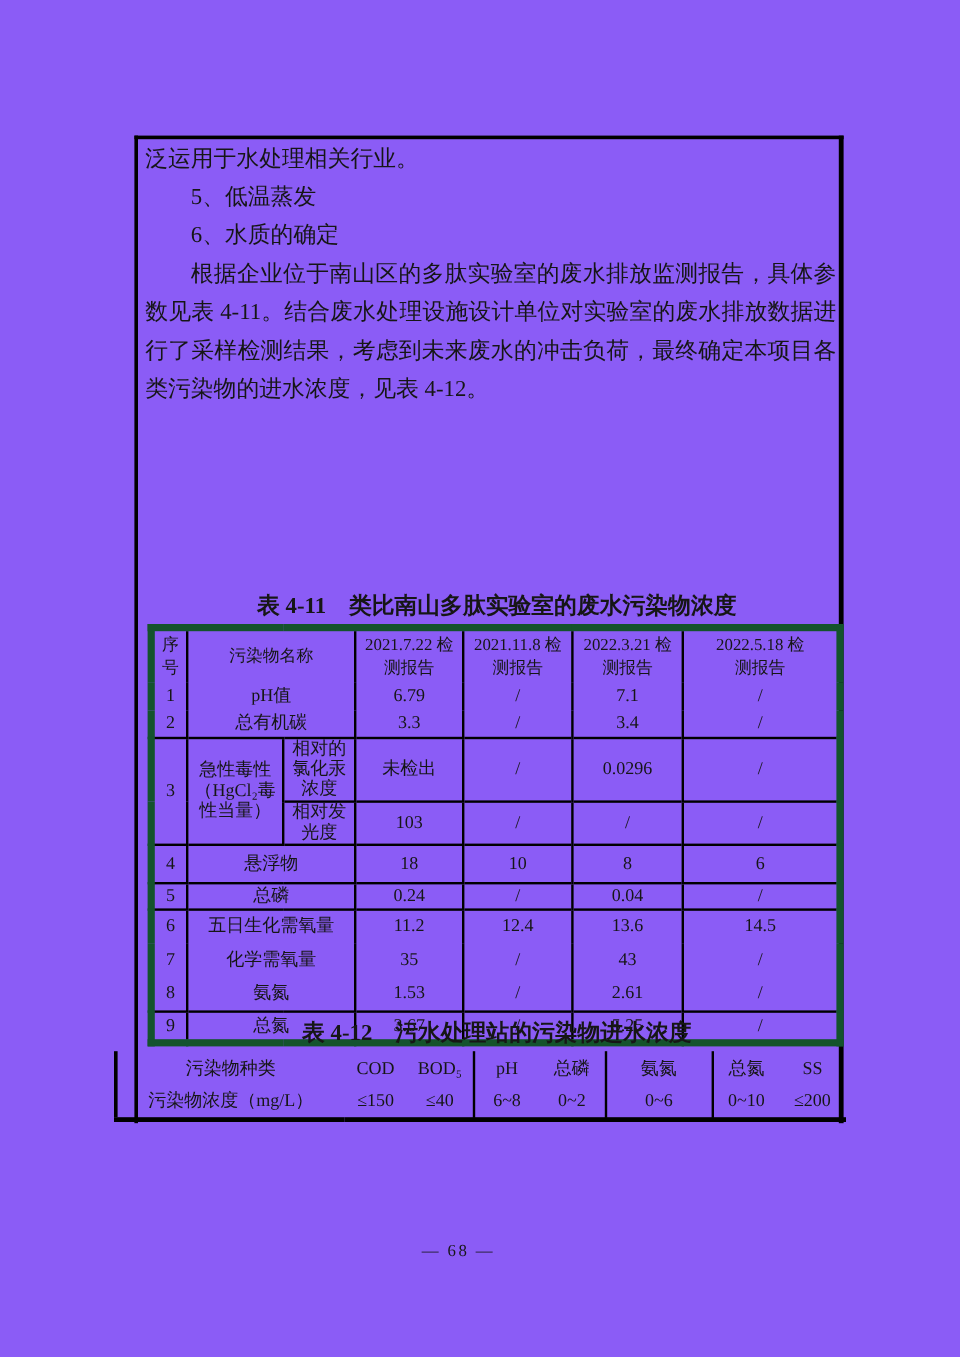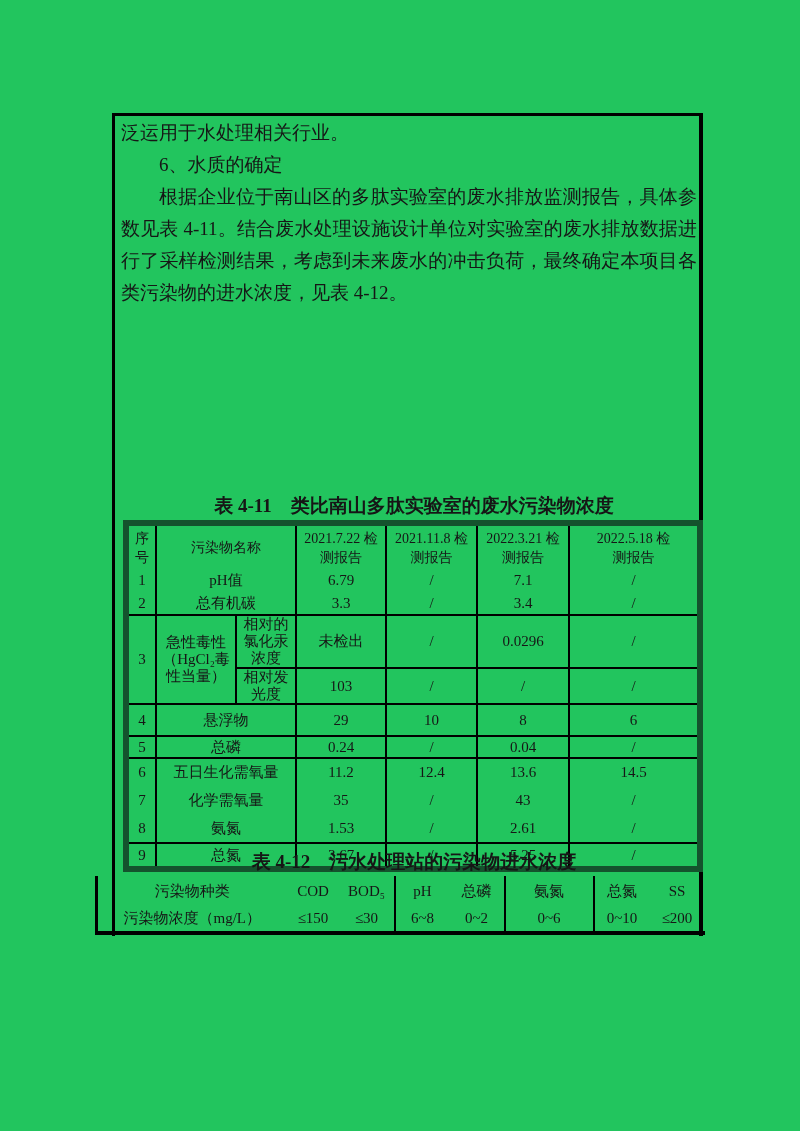--- a/index.html
+++ b/index.html
@@ -1,20 +1,20 @@
 <!DOCTYPE html>
 <html><head>
 <meta charset="utf-8">
 <style>
   html,body{margin:0;padding:0;}
   body{
     width:800px;height:1131px;background:#ffffff;overflow:hidden;
     font-family:"Liberation Serif","DejaVu Serif",serif;color:#161616;
   }
-  .page{position:relative;width:800px;height:1131px;background:#22c55e;}
+  .page{position:relative;width:800px;height:1131px;background:#8b5cf6;}
 
   
   .frame{
     position:absolute;left:112px;top:113px;width:591px;height:823px;
     box-sizing:border-box;border-top:3px solid #000;border-left:3px solid #000;
     border-right:4px solid #000;
   }
 
   
   .textblock{
@@ -64,20 +64,21 @@
 </style>
 </head>
 <body>
 
 <div class="page">
 
   <div class="frame"></div>
 
   <div class="textblock">
     <p>泛运用于水处理相关行业。</p>
+    <p class="ind">5、低温蒸发</p>
     <p class="ind">6、水质的确定</p>
     <p class="ind">根据企业位于南山区的多肽实验室的废水排放监测报告，具体参数见表 4-11。结合废水处理设施设计单位对实验室的废水排放数据进行了采样检测结果，考虑到未来废水的冲击负荷，最终确定本项目各类污染物的进水浓度，见表 4-12。</p>
   </div>
 
   <div class="tbl-title t1">表 4-11　类比南山多肽实验室的废水污染物浓度</div>
 
   <table class="t11">
     <colgroup>
       <col style="width:30px">
         <col style="width:80px">
@@ -124,21 +125,21 @@
       <tr class="hl h35">
         <td>相对发光度</td>
         <td>103</td>
         <td>/</td>
         <td>/</td>
         <td>/</td>
       </tr>
       <tr class="hl h32">
         <td>4</td>
         <td colspan="2">悬浮物</td>
-        <td>29</td>
+        <td>18</td>
         <td>10</td>
         <td>8</td>
         <td>6</td>
       </tr>
       <tr class="hl h22">
         <td>5</td>
         <td colspan="2">总磷</td>
         <td>0.24</td>
         <td>/</td>
         <td>0.04</td>
@@ -199,24 +200,25 @@
         <td>BOD₅</td>
         <td class="sep">pH</td>
         <td>总磷</td>
         <td class="sep">氨氮</td>
         <td class="sep">总氮</td>
         <td>SS</td>
       </tr>
       <tr class="dr">
         <td>污染物浓度（mg/L）</td>
         <td>≤150</td>
-        <td>≤30</td>
+        <td>≤40</td>
         <td class="sep">6~8</td>
         <td>0~2</td>
         <td class="sep">0~6</td>
         <td class="sep">0~10</td>
         <td>≤200</td>
       </tr>
     </tbody>
   </table>
 
+  <div class="pagenum">— 68 —</div>
 
 </div>
 
 </body></html>

